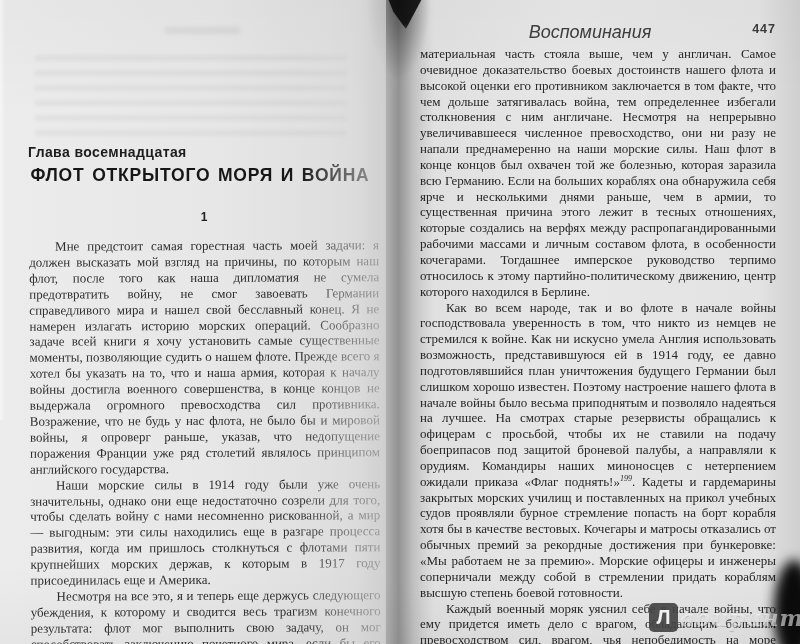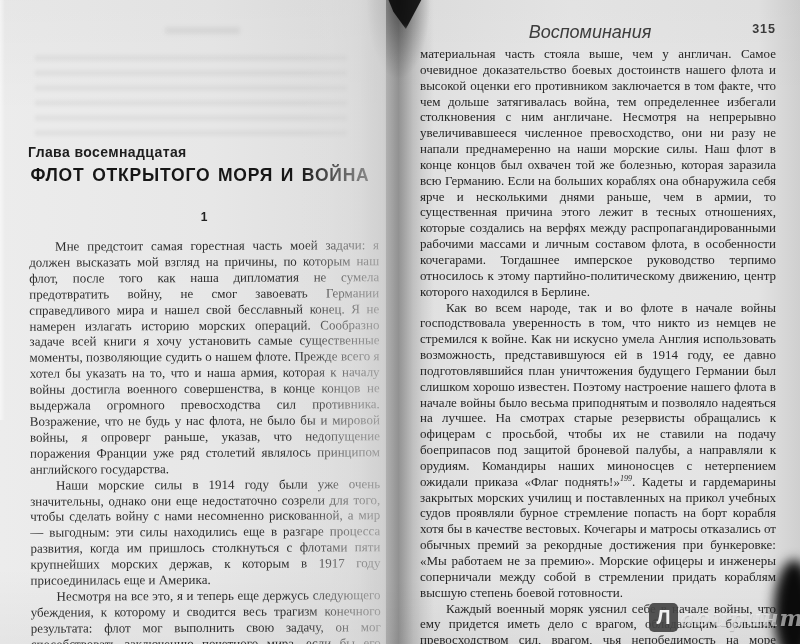--- a/index.html
+++ b/index.html
@@ -85,21 +85,21 @@
 
     <div class="left-body">
       <p>Мне предстоит самая горестная часть моей задачи: я должен высказать мой взгляд на причины, по которым наш флот, после того как наша дипломатия не сумела предотвратить войну, не смог завоевать Германии справедливого мира и нашел свой бесславный конец. Я не намерен излагать историю морских операций. Сообразно задаче всей книги я хочу установить самые существенные моменты, позволяющие судить о нашем флоте. Прежде всего я хотел бы указать на то, что и наша армия, которая к началу войны достигла военного совершенства, в конце концов не выдержала огромного превосходства сил противника. Возражение, что не будь у нас флота, не было бы и мировой войны, я опроверг раньше, указав, что недопущение поражения Франции уже ряд столетий являлось принципом английского государства.</p>
       <p>Наши морские силы в 1914 году были уже очень значительны, однако они еще недостаточно созрели для того, чтобы сделать войну с нами несомненно рискованной, а мир — выгодным: эти силы находились еще в разгаре процесса развития, когда им пришлось столкнуться с флотами пяти крупнейших морских держав, к которым в 1917 году присоединилась еще и Америка.</p>
       <p>Несмотря на все это, я и теперь еще держусь следующего убеждения, к которому и сводится весь трагизм конечного результата: флот мог выполнить свою задачу, он мог способствовать заключению почетного мира, если бы его правильно использовали. Флот был хорош, прекрасно обучен, личный состав рвался в бой.</p>
     </div>
   </div>
 
   <div class="page-right">
     <div class="rh-title">Воспоминания</div>
-    <div class="rh-num">315</div>
+    <div class="rh-num">447</div>
 
     <div class="right-body">
       <p class="no-indent">материальная часть стояла выше, чем у англичан. Самое очевидное доказательство боевых достоинств нашего флота и высокой оценки его противником заключается в том факте, что чем дольше затягивалась война, тем определеннее избегали столкновения с ним англичане. Несмотря на непрерывно увеличивавшееся численное превосходство, они ни разу не напали преднамеренно на наши морские силы. Наш флот в конце концов был охвачен той же болезнью, которая заразила всю Германию. Если на больших кораблях она обнаружила себя ярче и несколькими днями раньше, чем в армии, то существенная причина этого лежит в тесных отношениях, которые создались на верфях между распропагандированными рабочими массами и личным составом флота, в особенности кочегарами. Тогдашнее имперское руководство терпимо относилось к этому партийно-политическому движению, центр которого находился в Берлине.</p>
       <p><span>Как во всем народе, так и во флоте в начале войны господствовала уверенность в том, что никто из немцев не стремился к войне. Как ни искусно умела Англия использовать возможность, представившуюся ей в 1914 году, ее давно подготовлявшийся план уничтожения будущего Германии был слишком хорошо известен. Поэтому настроение нашего флота в начале войны было весьма приподнятым и позволяло надеяться на лучшее. На смотрах старые резервисты обращались к офицерам с просьбой, чтобы их не ставили на подачу боеприпасов под защитой броневой палубы, а направляли к орудиям. Командиры наших миноносцев с нетерпением ожидали приказа «Флаг поднять!»</span><sup>199</sup><span>. Кадеты и гардемарины закрытых морских училищ и поставленных на прикол учебных судов проявляли бурное стремление попасть на борт корабля хотя бы в качестве вестовых. Кочегары и матросы отказались от обычных премий за рекордные достижения при бункеровке: «Мы работаем не за премию». Морские офицеры и инженеры соперничали между собой в стремлении придать кораблям высшую степень боевой готовности.</span></p>
       <p>Каждый военный моряк уяснил себе в начале войны, что ему придется иметь дело с врагом, обладающим большим превосходством сил, врагом, чья непобедимость на море превратилась</p>
     </div>
   </div>
 
   <div class="left-fade"></div>
   <div class="gutter"></div>

